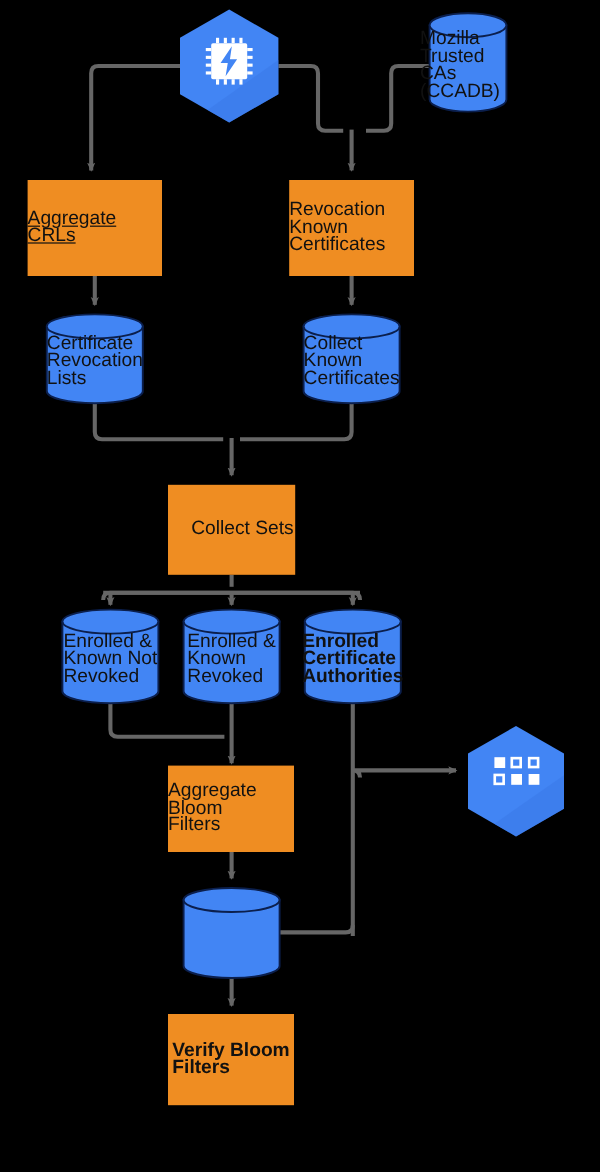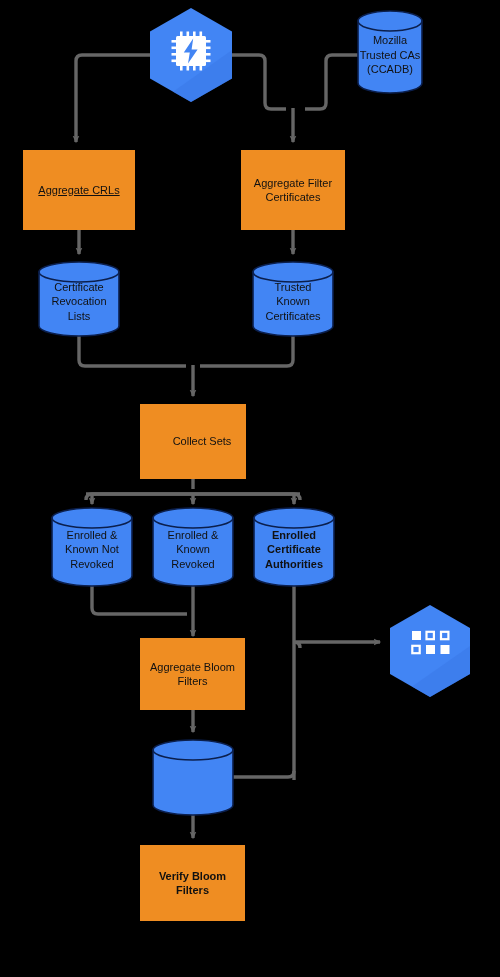--- a/index.html
+++ b/index.html
@@ -19,24 +19,24 @@
     position: absolute;
     top: 0; left: 0;
     width: 500px;
     height: 977px;
   }
   .node-label {
     position: absolute;
     display: flex;
     align-items: center;
     justify-content: center;
-    text-align: center;
+    text-align: left;
     color: #111111;
     font-family: "Liberation Sans", sans-serif;
-    font-size: 11px;
+    font-size: 16px;
     line-height: 14.5px;
     pointer-events: none;
     white-space: pre-line;
   }
 </style>
 </head>
 <body>
 
 <div id="diagram-root">
 
@@ -174,28 +174,28 @@
 
     <rect x="140" y="845" width="105" height="76" fill="#ef8d22"></rect>
   </svg>
 
   <div class="node-label" style="left:350px; top:26px; width:80px; height:58px;">Mozilla
 Trusted CAs
 (CCADB)</div>
 
   <div class="node-label" style="left:23px; top:150px; width:112px; height:80px;text-decoration:underline;">Aggregate CRLs</div>
 
-  <div class="node-label" style="left:241px; top:150px; width:104px; height:80px;">Aggregate Filter
+  <div class="node-label" style="left:241px; top:150px; width:104px; height:80px;">Revocation Known
 Certificates</div>
 
   <div class="node-label" style="left:39px; top:277px; width:80px; height:49px;">Certificate
 Revocation
 Lists</div>
 
-  <div class="node-label" style="left:253px; top:277px; width:80px; height:49px;">Trusted
+  <div class="node-label" style="left:253px; top:277px; width:80px; height:49px;">Collect
 Known
 Certificates</div>
 
   <div class="node-label" style="left:140px; top:404px; width:124px; height:75px;border-radius:31px;">Collect Sets</div>
 
   <div class="node-label" style="left:50px; top:523px; width:84px; height:53px;">Enrolled &amp;
 Known Not
 Revoked</div>
 
   <div class="node-label" style="left:153px; top:523px; width:80px; height:53px;">Enrolled &amp;

